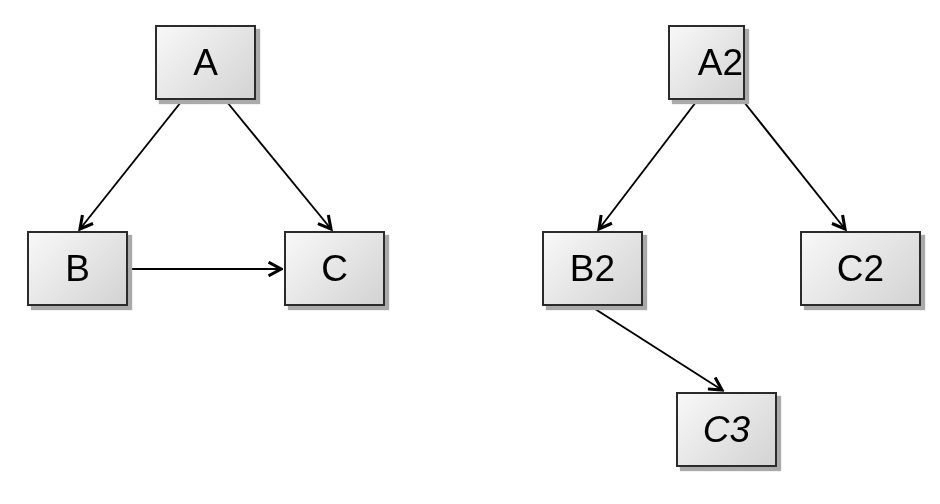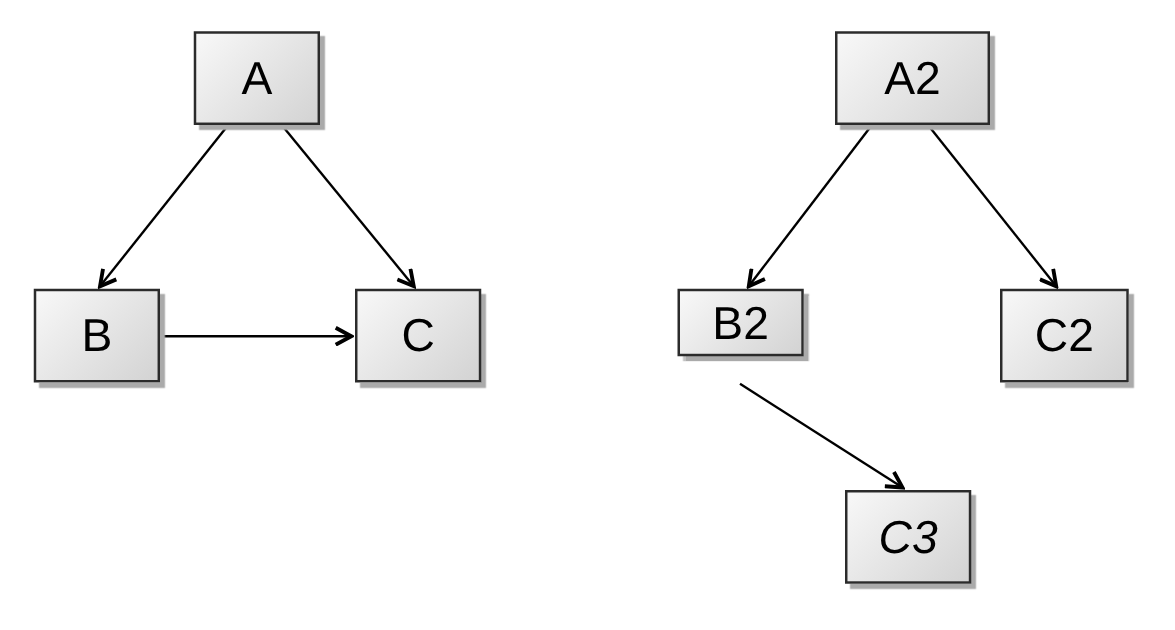--- a/index.html
+++ b/index.html
@@ -62,26 +62,26 @@
   <div id="node-layer">
       <div class="node" style="left: 155px; top: 25px; width: 101px; height: 75px;">
         <span class="node-label">A</span>
       </div>
       <div class="node" style="left: 27px; top: 231px; width: 101px; height: 75px;">
         <span class="node-label">B</span>
       </div>
       <div class="node" style="left: 284px; top: 231px; width: 101px; height: 75px;">
         <span class="node-label">C</span>
       </div>
-      <div class="node" style="left: 668px; top: 25px; width: 124px; height: 75px;">
+      <div class="node" style="left: 668px; top: 25px; width: 77px; height: 75px; justify-content: flex-end;">
         <span class="node-label">A2</span>
       </div>
-      <div class="node" style="left: 542px; top: 231px; width: 101px; height: 54px;">
+      <div class="node" style="left: 542px; top: 231px; width: 101px; height: 75px;">
         <span class="node-label">B2</span>
       </div>
-      <div class="node" style="left: 800px; top: 231px; width: 103px; height: 75px;">
+      <div class="node" style="left: 800px; top: 231px; width: 121px; height: 75px;">
         <span class="node-label">C2</span>
       </div>
       <div class="node" style="left: 676px; top: 392px; width: 101px; height: 75px; font-style: italic;">
         <span class="node-label">C3</span>
       </div>
     </div>
 </div>
 
 </body></html>

